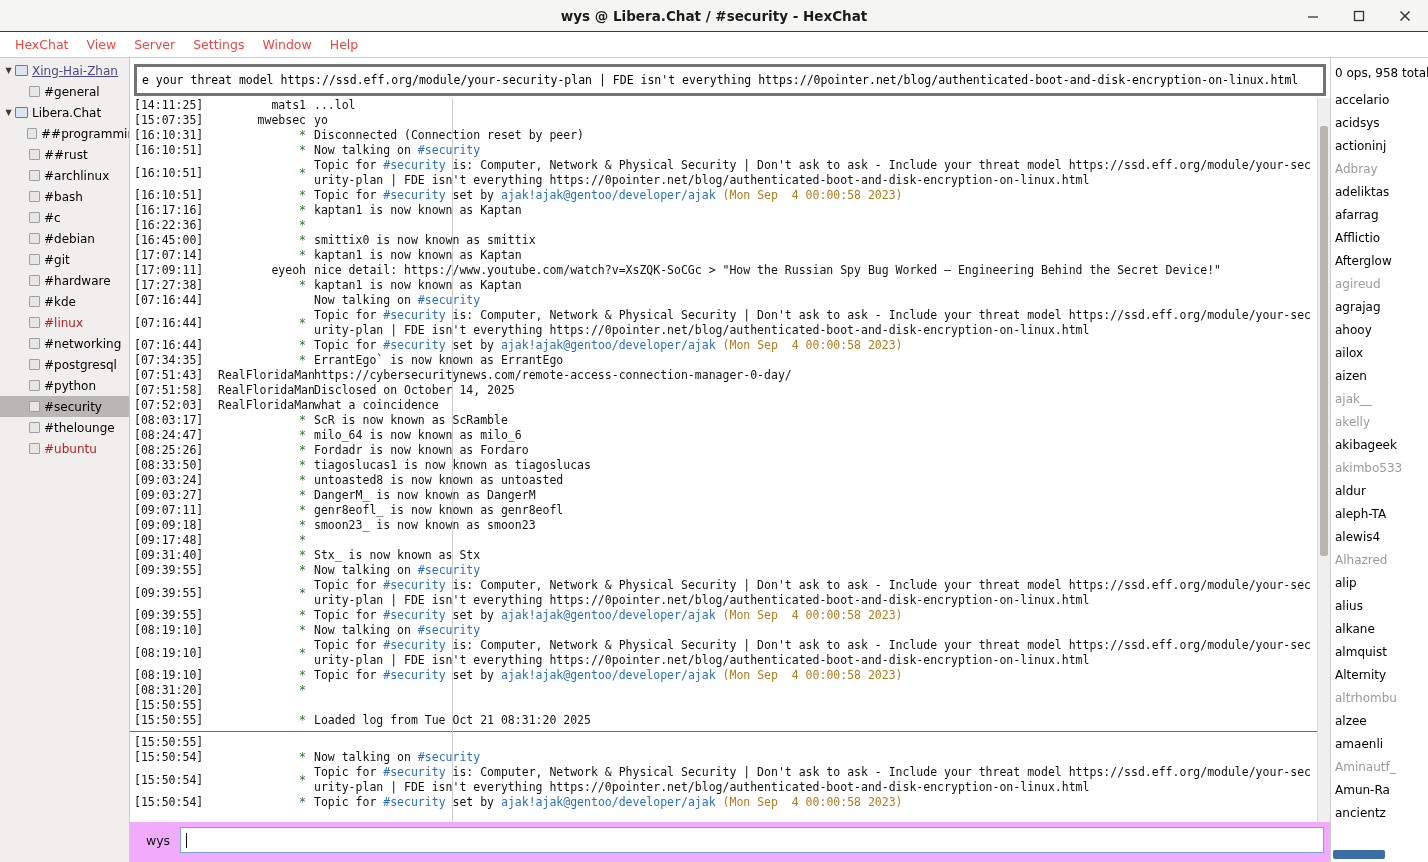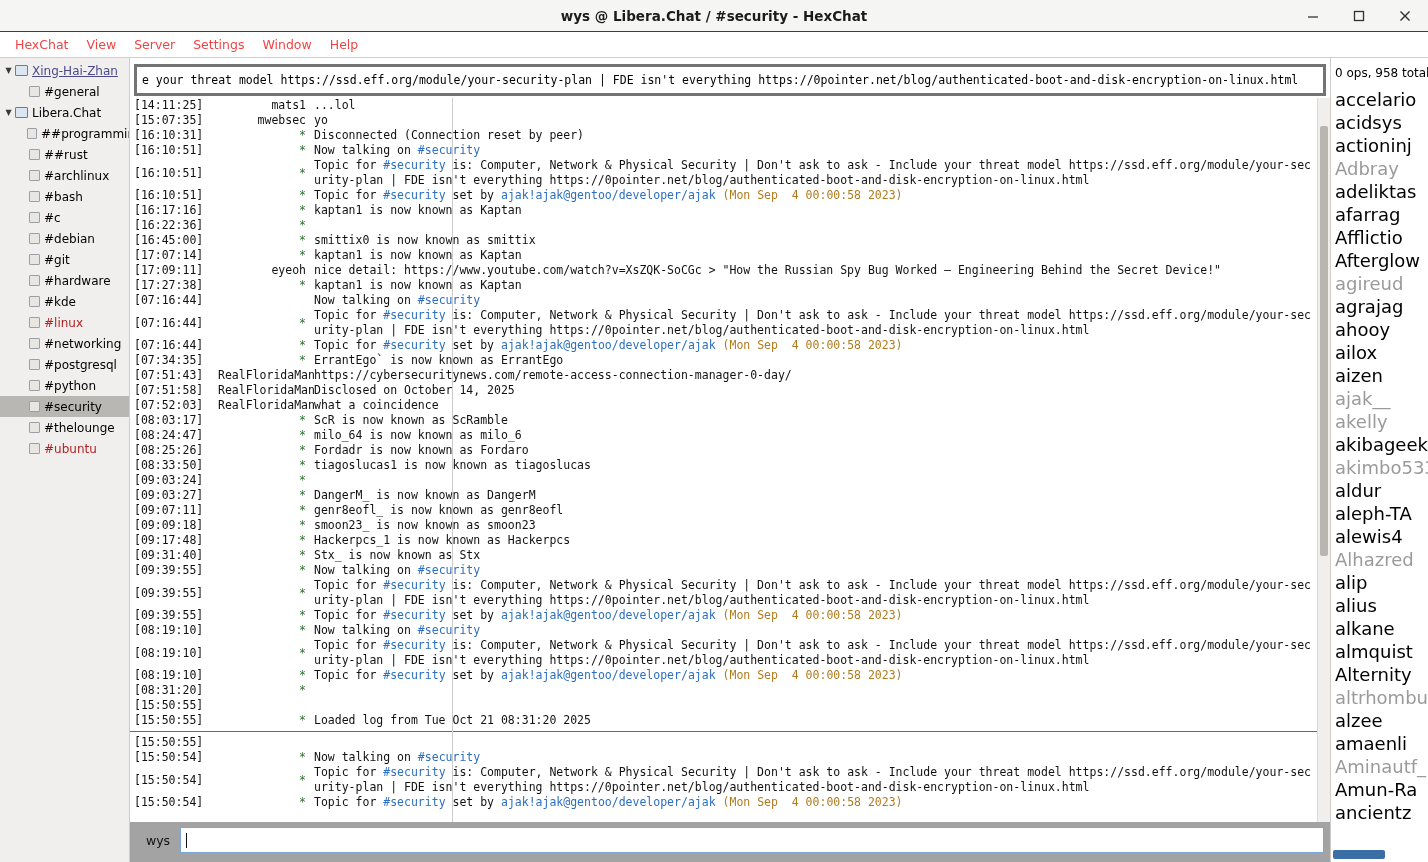--- a/index.html
+++ b/index.html
@@ -132,21 +132,21 @@
   }
   .scrollthumb {
     position: absolute; left: 2px; right: 2px;
     background: #b9b5b1; border-radius: 2px;
   }
 
   .inputrow {
     height: 40px; min-height: 40px;
     display: flex; align-items: center;
     padding: 4px 6px 8px 6px;
-    background: #a3a3a3;
+    background: #f0abfc;
   }
   .nicklabel {
     width: 44px; text-align: center; font-size: 12.5px; color: #111;
     font-family: "DejaVu Sans", sans-serif;
   }
   .textinput {
     flex: 1; height: 26px;
     border: 1px solid #7aa7d8;
     background: #fff;
     display: flex; align-items: center;
@@ -169,21 +169,21 @@
   .users-header {
     height: 30px; min-height: 30px;
     display: flex; align-items: center;
     padding-left: 4px;
     font-size: 12px;
     white-space: nowrap; overflow: hidden;
   }
   .users-list {
     flex: 1; overflow: hidden;
     font-family: "DejaVu Sans", sans-serif;
-    font-size: 18px;
+    font-size: 12px;
   }
   .user-row {
     height: 23px; display: flex; align-items: center;
     padding-left: 4px; white-space: nowrap; overflow: hidden;
   }
   .user-row.away { color: #9a9a9a; }
   .users-footer { height: 14px; min-height: 14px; position: relative; background: #ffffff; }
   .users-hbar {
     position: absolute; left: 2px; width: 52px; top: 2px; height: 9px;
     background: #3b6ea5; border-radius: 2px;
@@ -348,25 +348,25 @@
               <div class="line"><span class="ts">[07:16:44]</span><span class="nick star">*</span><span class="msg">Topic for <span class="chan">#security</span> is: Computer, Network &amp; Physical Security | Don't ask to ask - Include your threat model https://ssd.eff.org/module/your-security-plan | FDE isn't everything https://0pointer.net/blog/authenticated-boot-and-disk-encryption-on-linux.html</span></div>
               <div class="line"><span class="ts">[07:16:44]</span><span class="nick star">*</span><span class="msg">Topic for <span class="chan">#security</span> set by <span class="nickc">ajak!ajak@gentoo/developer/ajak</span> <span class="date">(Mon Sep  4 00:00:58 2023)</span></span></div>
               <div class="line"><span class="ts">[07:34:35]</span><span class="nick star">*</span><span class="msg">ErrantEgo` is now known as ErrantEgo</span></div>
               <div class="line"><span class="ts">[07:51:43]</span><span class="nick">RealFloridaMan</span><span class="msg">https://cybersecuritynews.com/remote-access-connection-manager-0-day/</span></div>
               <div class="line"><span class="ts">[07:51:58]</span><span class="nick">RealFloridaMan</span><span class="msg">Disclosed on October 14, 2025</span></div>
               <div class="line"><span class="ts">[07:52:03]</span><span class="nick">RealFloridaMan</span><span class="msg">what a coincidence</span></div>
               <div class="line"><span class="ts">[08:03:17]</span><span class="nick star">*</span><span class="msg">ScR is now known as ScRamble</span></div>
               <div class="line"><span class="ts">[08:24:47]</span><span class="nick star">*</span><span class="msg">milo_64 is now known as milo_6</span></div>
               <div class="line"><span class="ts">[08:25:26]</span><span class="nick star">*</span><span class="msg">Fordadr is now known as Fordaro</span></div>
               <div class="line"><span class="ts">[08:33:50]</span><span class="nick star">*</span><span class="msg">tiagoslucas1 is now known as tiagoslucas</span></div>
-              <div class="line"><span class="ts">[09:03:24]</span><span class="nick star">*</span></div>
+              <div class="line"><span class="ts">[09:03:24]</span><span class="nick star">*</span><span class="msg">untoasted8 is now known as untoasted</span></div>
               <div class="line"><span class="ts">[09:03:27]</span><span class="nick star">*</span><span class="msg">DangerM_ is now known as DangerM</span></div>
               <div class="line"><span class="ts">[09:07:11]</span><span class="nick star">*</span><span class="msg">genr8eofl_ is now known as genr8eofl</span></div>
               <div class="line"><span class="ts">[09:09:18]</span><span class="nick star">*</span><span class="msg">smoon23_ is now known as smoon23</span></div>
-              <div class="line"><span class="ts">[09:17:48]</span><span class="nick star">*</span><span class="msg">Hackerpcs_1 is now known as Hackerpcs</span></div>
+              <div class="line"><span class="ts">[09:17:48]</span><span class="nick star">*</span></div>
               <div class="line"><span class="ts">[09:31:40]</span><span class="nick star">*</span><span class="msg">Stx_ is now known as Stx</span></div>
               <div class="line"><span class="ts">[09:39:55]</span><span class="nick star">*</span><span class="msg">Now talking on <span class="chan">#security</span></span></div>
               <div class="line"><span class="ts">[09:39:55]</span><span class="nick star">*</span><span class="msg">Topic for <span class="chan">#security</span> is: Computer, Network &amp; Physical Security | Don't ask to ask - Include your threat model https://ssd.eff.org/module/your-security-plan | FDE isn't everything https://0pointer.net/blog/authenticated-boot-and-disk-encryption-on-linux.html</span></div>
               <div class="line"><span class="ts">[09:39:55]</span><span class="nick star">*</span><span class="msg">Topic for <span class="chan">#security</span> set by <span class="nickc">ajak!ajak@gentoo/developer/ajak</span> <span class="date">(Mon Sep  4 00:00:58 2023)</span></span></div>
               <div class="line"><span class="ts">[08:19:10]</span><span class="nick star">*</span><span class="msg">Now talking on <span class="chan">#security</span></span></div>
               <div class="line"><span class="ts">[08:19:10]</span><span class="nick star">*</span><span class="msg">Topic for <span class="chan">#security</span> is: Computer, Network &amp; Physical Security | Don't ask to ask - Include your threat model https://ssd.eff.org/module/your-security-plan | FDE isn't everything https://0pointer.net/blog/authenticated-boot-and-disk-encryption-on-linux.html</span></div>
               <div class="line"><span class="ts">[08:19:10]</span><span class="nick star">*</span><span class="msg">Topic for <span class="chan">#security</span> set by <span class="nickc">ajak!ajak@gentoo/developer/ajak</span> <span class="date">(Mon Sep  4 00:00:58 2023)</span></span></div>
               <div class="line"><span class="ts">[08:31:20]</span><span class="nick star">*</span></div>
               <div class="line"><span class="ts">[15:50:55]</span><span class="nick"></span><span class="msg"></span></div>
               <div class="line"><span class="ts">[15:50:55]</span><span class="nick star">*</span><span class="msg">Loaded log from Tue Oct 21 08:31:20 2025</span></div>

